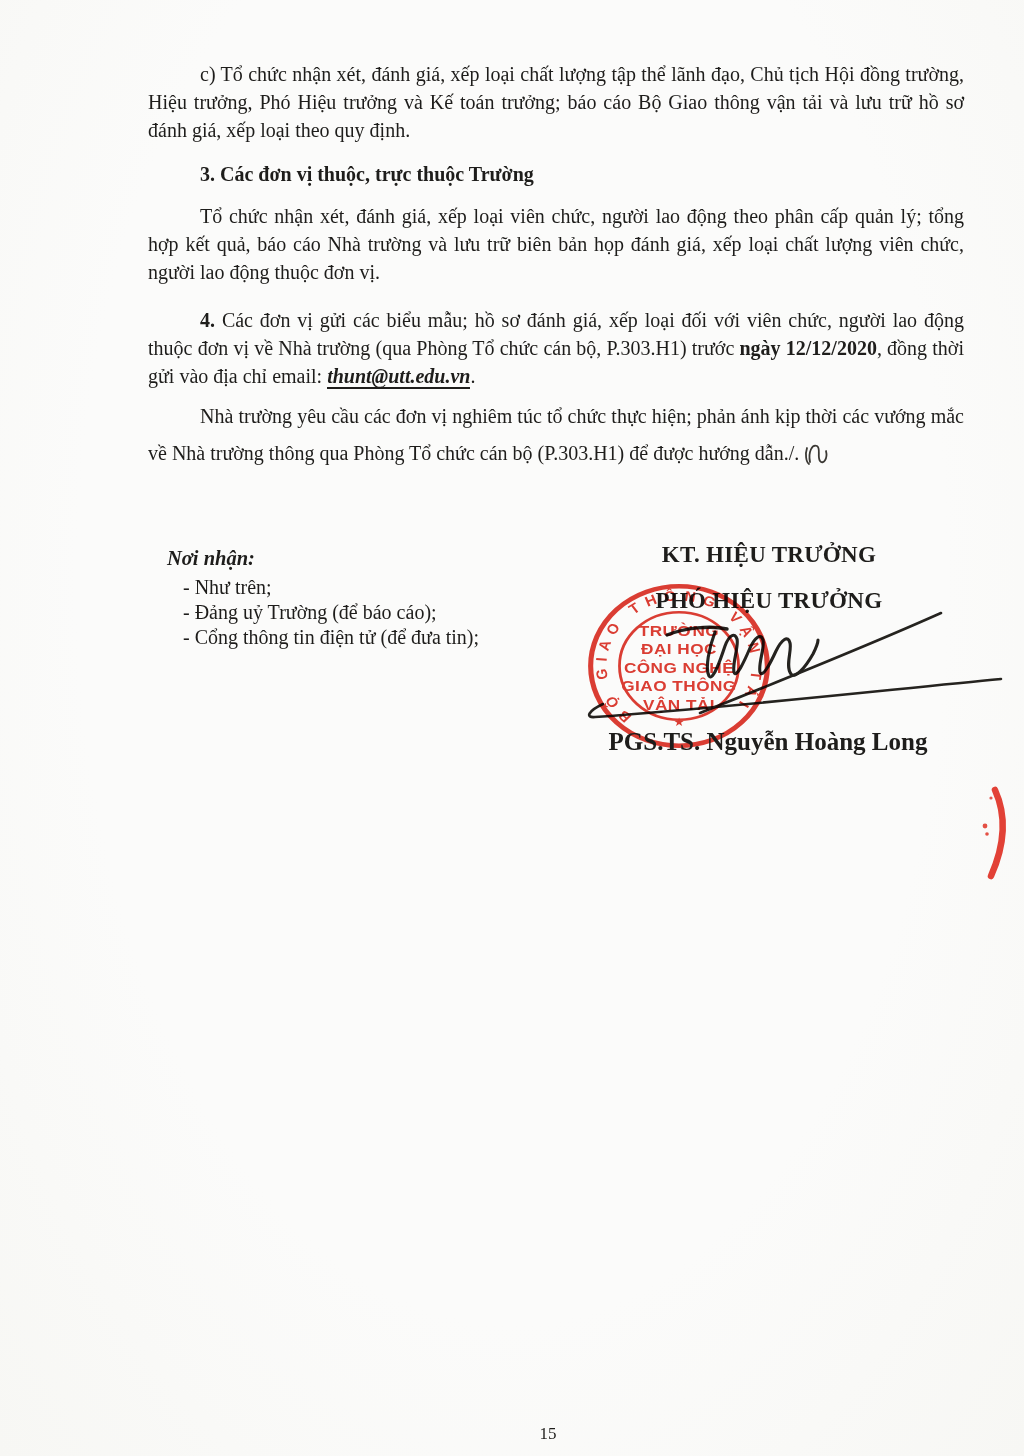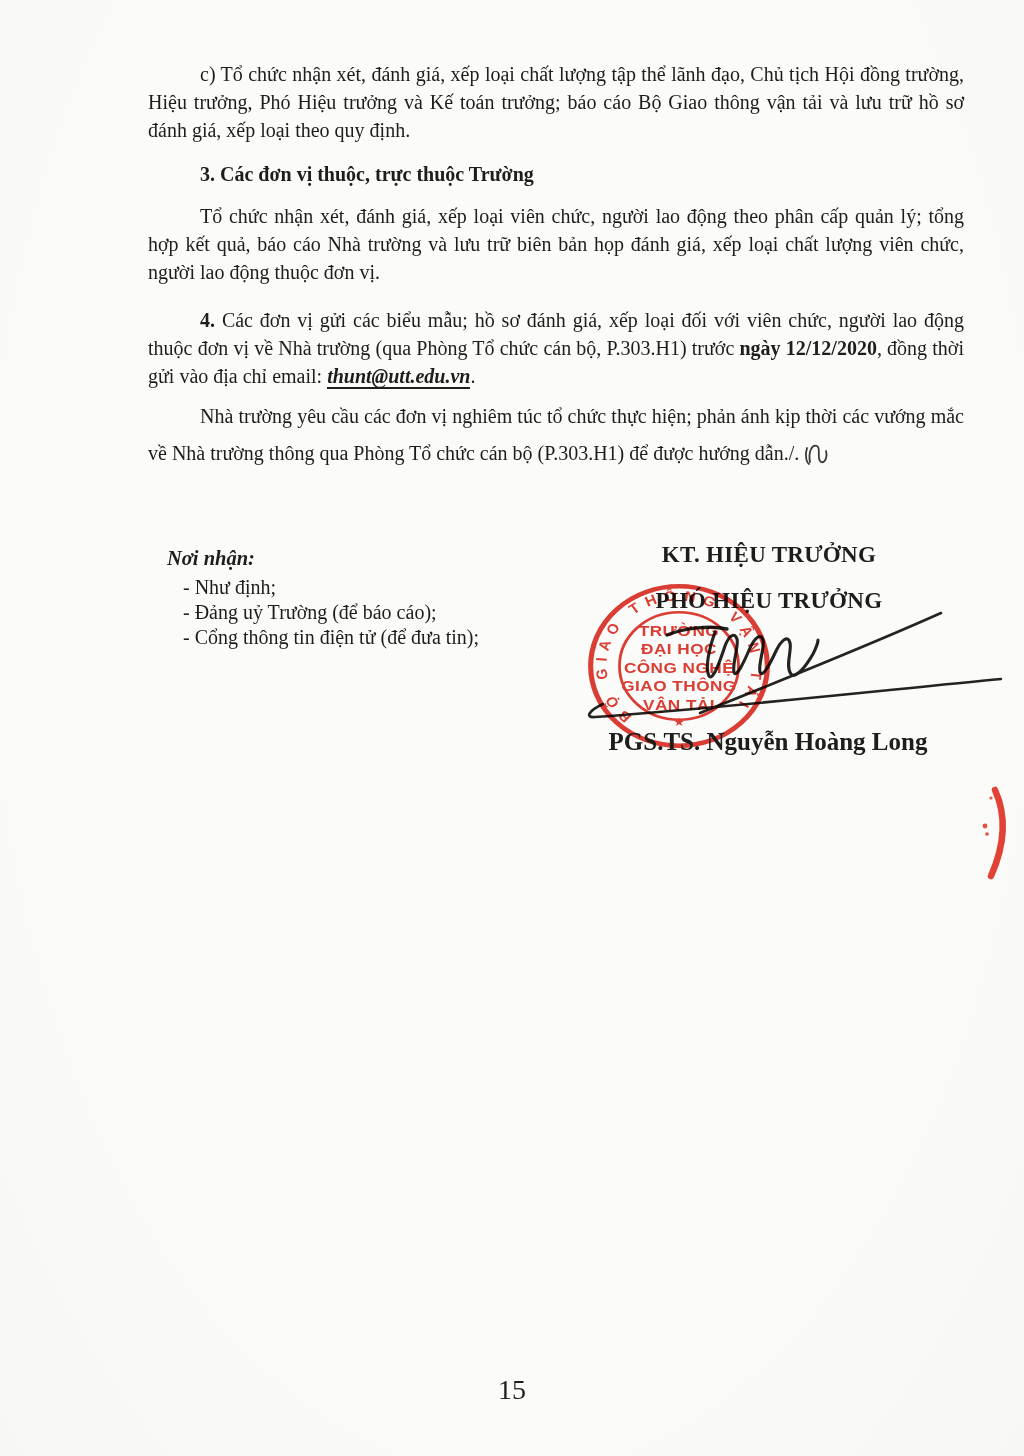--- a/index.html
+++ b/index.html
@@ -80,22 +80,22 @@
   .signature-svg{
     position:absolute;left:555px;top:588px;
     width:470px;height:145px;
     mix-blend-mode:multiply;
   }
   .edge-mark-svg{
     position:absolute;left:975px;top:782px;
     width:49px;height:100px;
   }
   .page-number{
-    position:absolute;left:498px;top:1374px;width:100px;
-    text-align:left;font-size:28px;
+    position:absolute;left:498px;top:1424px;width:100px;
+    text-align:center;font-size:17px;
   }
 </style>
 </head>
 <body>
 
 <div class="page">
 
   <div class="text-block">
     <p class="para">
       <span>c) Tổ chức nhận xét, đánh giá, xếp loại chất lượng tập thể lãnh đạo, Chủ tịch Hội đồng trường, Hiệu trưởng, Phó Hiệu trưởng và Kế toán trưởng; báo cáo Bộ Giao thông vận tải và lưu trữ hồ sơ đánh giá, xếp loại theo quy định.</span>
@@ -112,21 +112,21 @@
     <p class="para mt-md">
       <span>Nhà trường yêu cầu các đơn vị nghiêm túc tổ chức thực hiện; phản ánh kịp thời các vướng mắc về Nhà trường thông qua Phòng Tổ chức cán bộ (P.303.H1) để được hướng dẫn./.</span><svg class="pen-mark" width="28" height="30" viewBox="0 0 28 30">
           <path d="M6,8 C4,14 5,22 8,24 M9,22 C7,12 11,4 16,6 C20,8 16,17 19,21 C22,25 27,19 25,11" fill="none" stroke="#3a3833" stroke-width="1.8" stroke-linecap="round"></path>
         </svg>
     </p>
   </div>
 
   <div class="recipients">
     <p class="recipients-label">Nơi nhận:</p>
     <ul class="recipients-list">
-      <li>- Như định;</li>
+      <li>- Như trên;</li>
       <li>- Đảng uỷ Trường (để báo cáo);</li>
       <li>- Cổng thông tin điện tử (để đưa tin);</li>
     </ul>
   </div>
 
   <div class="sig-block">
     <p class="sig-title">KT. HIỆU TRƯỞNG</p>
     <p class="sig-title">PHÓ HIỆU TRƯỞNG</p>
   </div>
 

